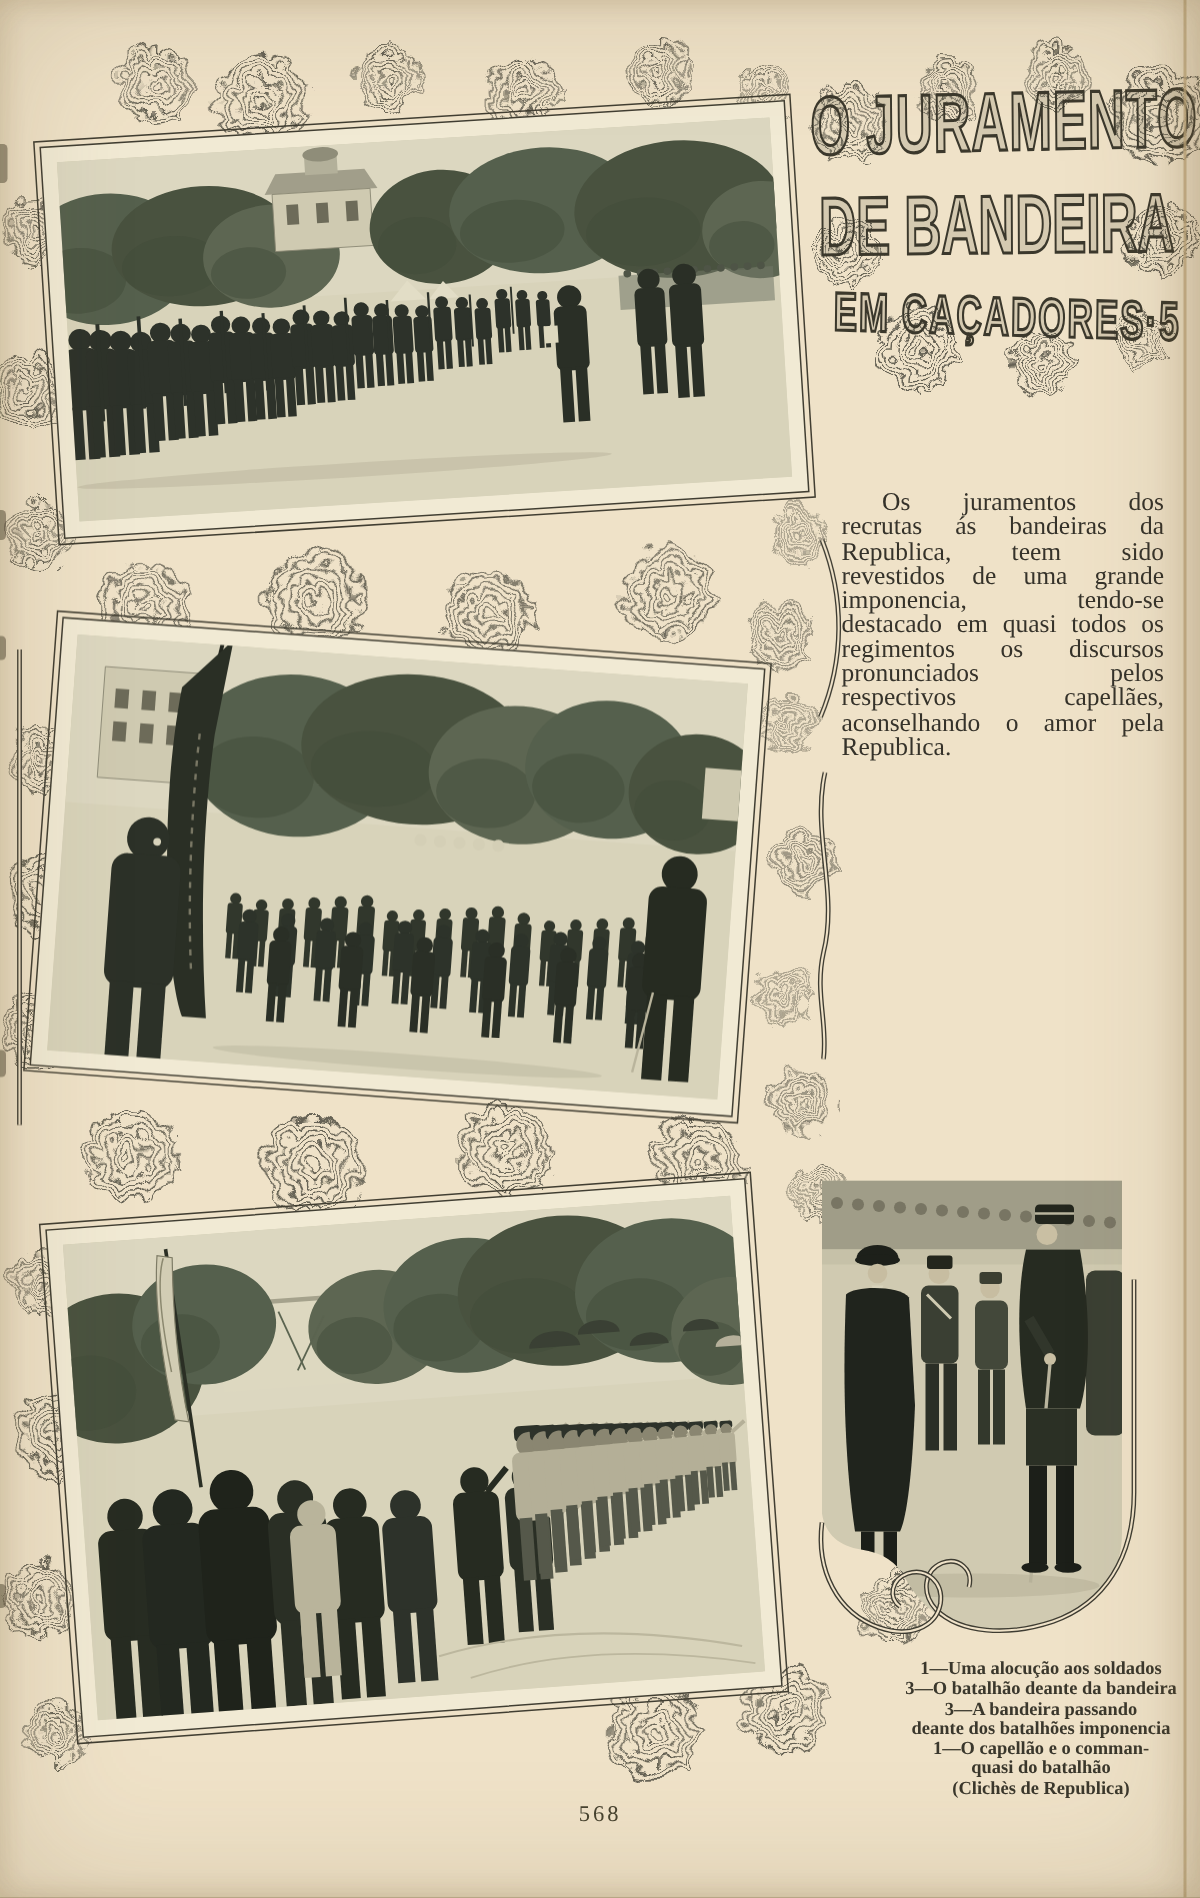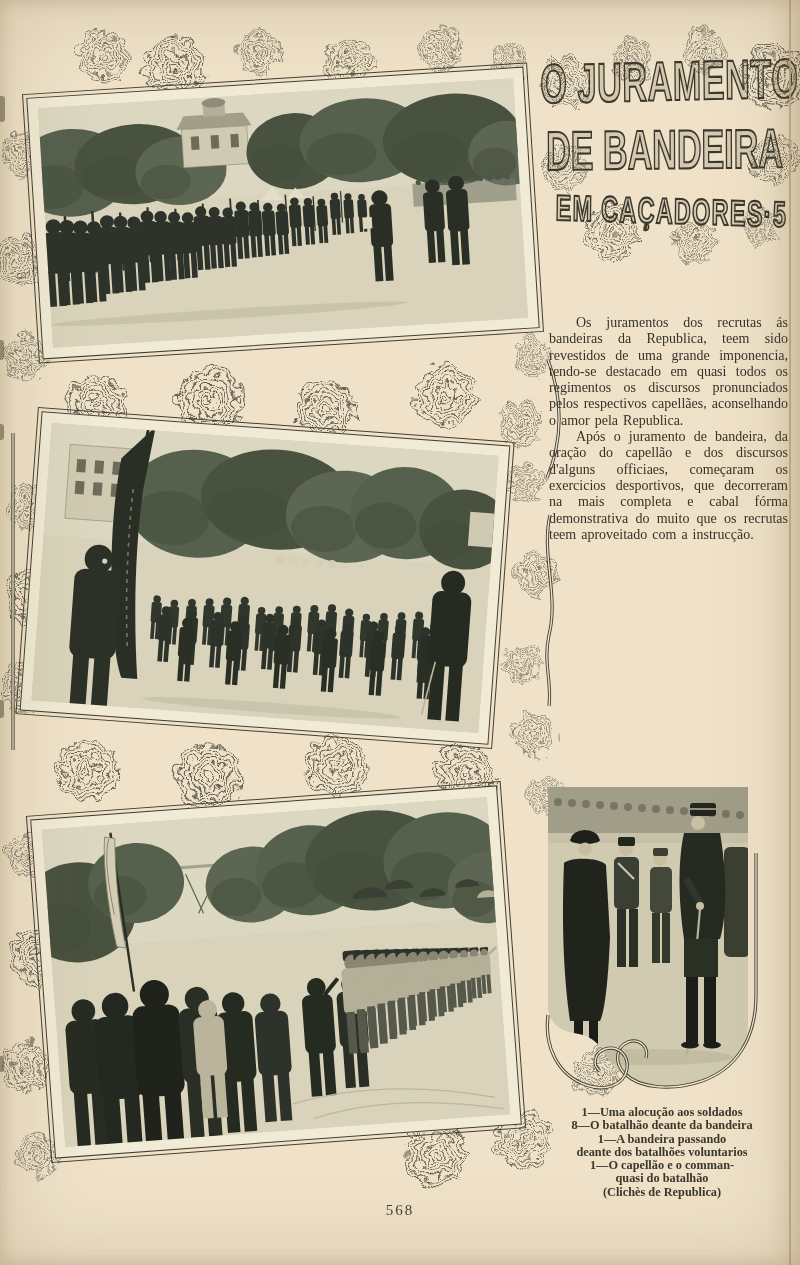--- a/index.html
+++ b/index.html
@@ -22,24 +22,24 @@
 
   
   .t-line{position:absolute;font-family:"Liberation Sans",sans-serif;font-weight:700;
     color:rgba(59,56,44,.14);-webkit-text-stroke:2.1px #3b382c;
     transform-origin:left top;white-space:nowrap;}
   .t1{left:540px;top:52px;font-size:55px;transform:scale(.62,1) rotate(-.8deg);letter-spacing:1px;}
   .t2{left:546px;top:119px;font-size:55px;transform:scale(.62,1) rotate(-.4deg);letter-spacing:0px;}
   .t3{left:556px;top:187px;font-size:36px;transform:scale(.65,1) rotate(1.1deg);letter-spacing:2px;}
 
   .article{position:absolute;left:549px;top:315px;width:239px;}
-  .article p{margin:0;text-indent:27px;text-align:justify;
-    font-size:14px;line-height:16.3px;color:#35322a;word-spacing:1.5px;}
-
-  .caption{position:absolute;left:556px;top:1106px;width:212px;text-align:center;
+  .article p{margin:12px;text-indent:27px;text-align:justify;
+    font-size:17px;line-height:16.3px;color:#35322a;word-spacing:1.5px;}
+
+  .caption{position:absolute;left:588px;top:1106px;width:212px;text-align:center;
     font-weight:700;font-size:12.3px;line-height:13.3px;color:#3a372c;font-family:Liberation Serif, serif;}
 
   .pagenum{position:absolute;left:0;top:1202px;width:800px;text-align:center;
     font-size:15px;letter-spacing:2px;color:#46422f;}
 
   .edge-mark{position:absolute;left:0;background:#55503f;opacity:.55;border-radius:0 3px 3px 0;}
   .page-edge-line{position:absolute;top:0;left:789px;width:2px;height:1265px;background:#c3ac82;opacity:.8;}
 </style>
 </head>
 <body>
@@ -689,28 +689,27 @@
         </g>
         <path d="M216,70 L216,212 C216,256 196,286 162,298 C132,308 100,306 84,290 C74,279 76,264 88,259 C99,255 109,263 106,275" stroke="#3e3c32" stroke-width="3.2" fill="none"></path>
         <path d="M216,70 L216,212 C216,256 196,286 162,298 C132,308 100,306 84,290 C74,279 76,264 88,259 C99,255 109,263 106,275" stroke="#efe2c8" stroke-width="1.4" fill="none"></path>
         <path d="M8,232 C4,264 18,292 46,302 C66,309 84,302 87,286 C89,272 78,262 65,266 C54,270 52,282 60,288" stroke="#3e3c32" stroke-width="3.2" fill="none"></path>
         <path d="M8,232 C4,264 18,292 46,302 C66,309 84,302 87,286 C89,272 78,262 65,266 C54,270 52,282 60,288" stroke="#efe2c8" stroke-width="1.4" fill="none"></path>
       </svg>
   </figure>
 
   <div class="article">
     <p>Os juramentos dos recrutas ás bandeiras da Republica, teem sido revestidos de uma grande imponencia, tendo-se destacado em quasi todos os regimentos os discursos pronunciados pelos respectivos capellães, aconselhando o amor pela Republica.</p>
-    <p>Após o juramento de bandeira, da oração do capellão e dos discursos d'alguns officiaes, começaram os exercicios desportivos, que decorreram na mais completa e cabal fórma demonstrativa do muito que os recrutas teem aproveitado com a instrucção.</p>
   </div>
 
   <div class="caption">
     <div>1—Uma alocução aos soldados</div>
-    <div>8—O batalhão deante da bandeira</div>
-    <div>1—A bandeira passando</div>
-    <div>deante dos batalhões voluntarios</div>
+    <div>3—O batalhão deante da bandeira</div>
+    <div>3—A bandeira passando</div>
+    <div>deante dos batalhões imponencia</div>
     <div>1—O capellão e o comman-</div>
     <div>quasi do batalhão</div>
     <div>(Clichès de Republica)</div>
   </div>
 
   <div class="pagenum">568</div>
 
   <div class="edge-mark" style="top:96px;width:5px;height:26px"></div>
   <div class="edge-mark" style="top:340px;width:4px;height:20px"></div>
   <div class="edge-mark" style="top:424px;width:4px;height:16px"></div>

